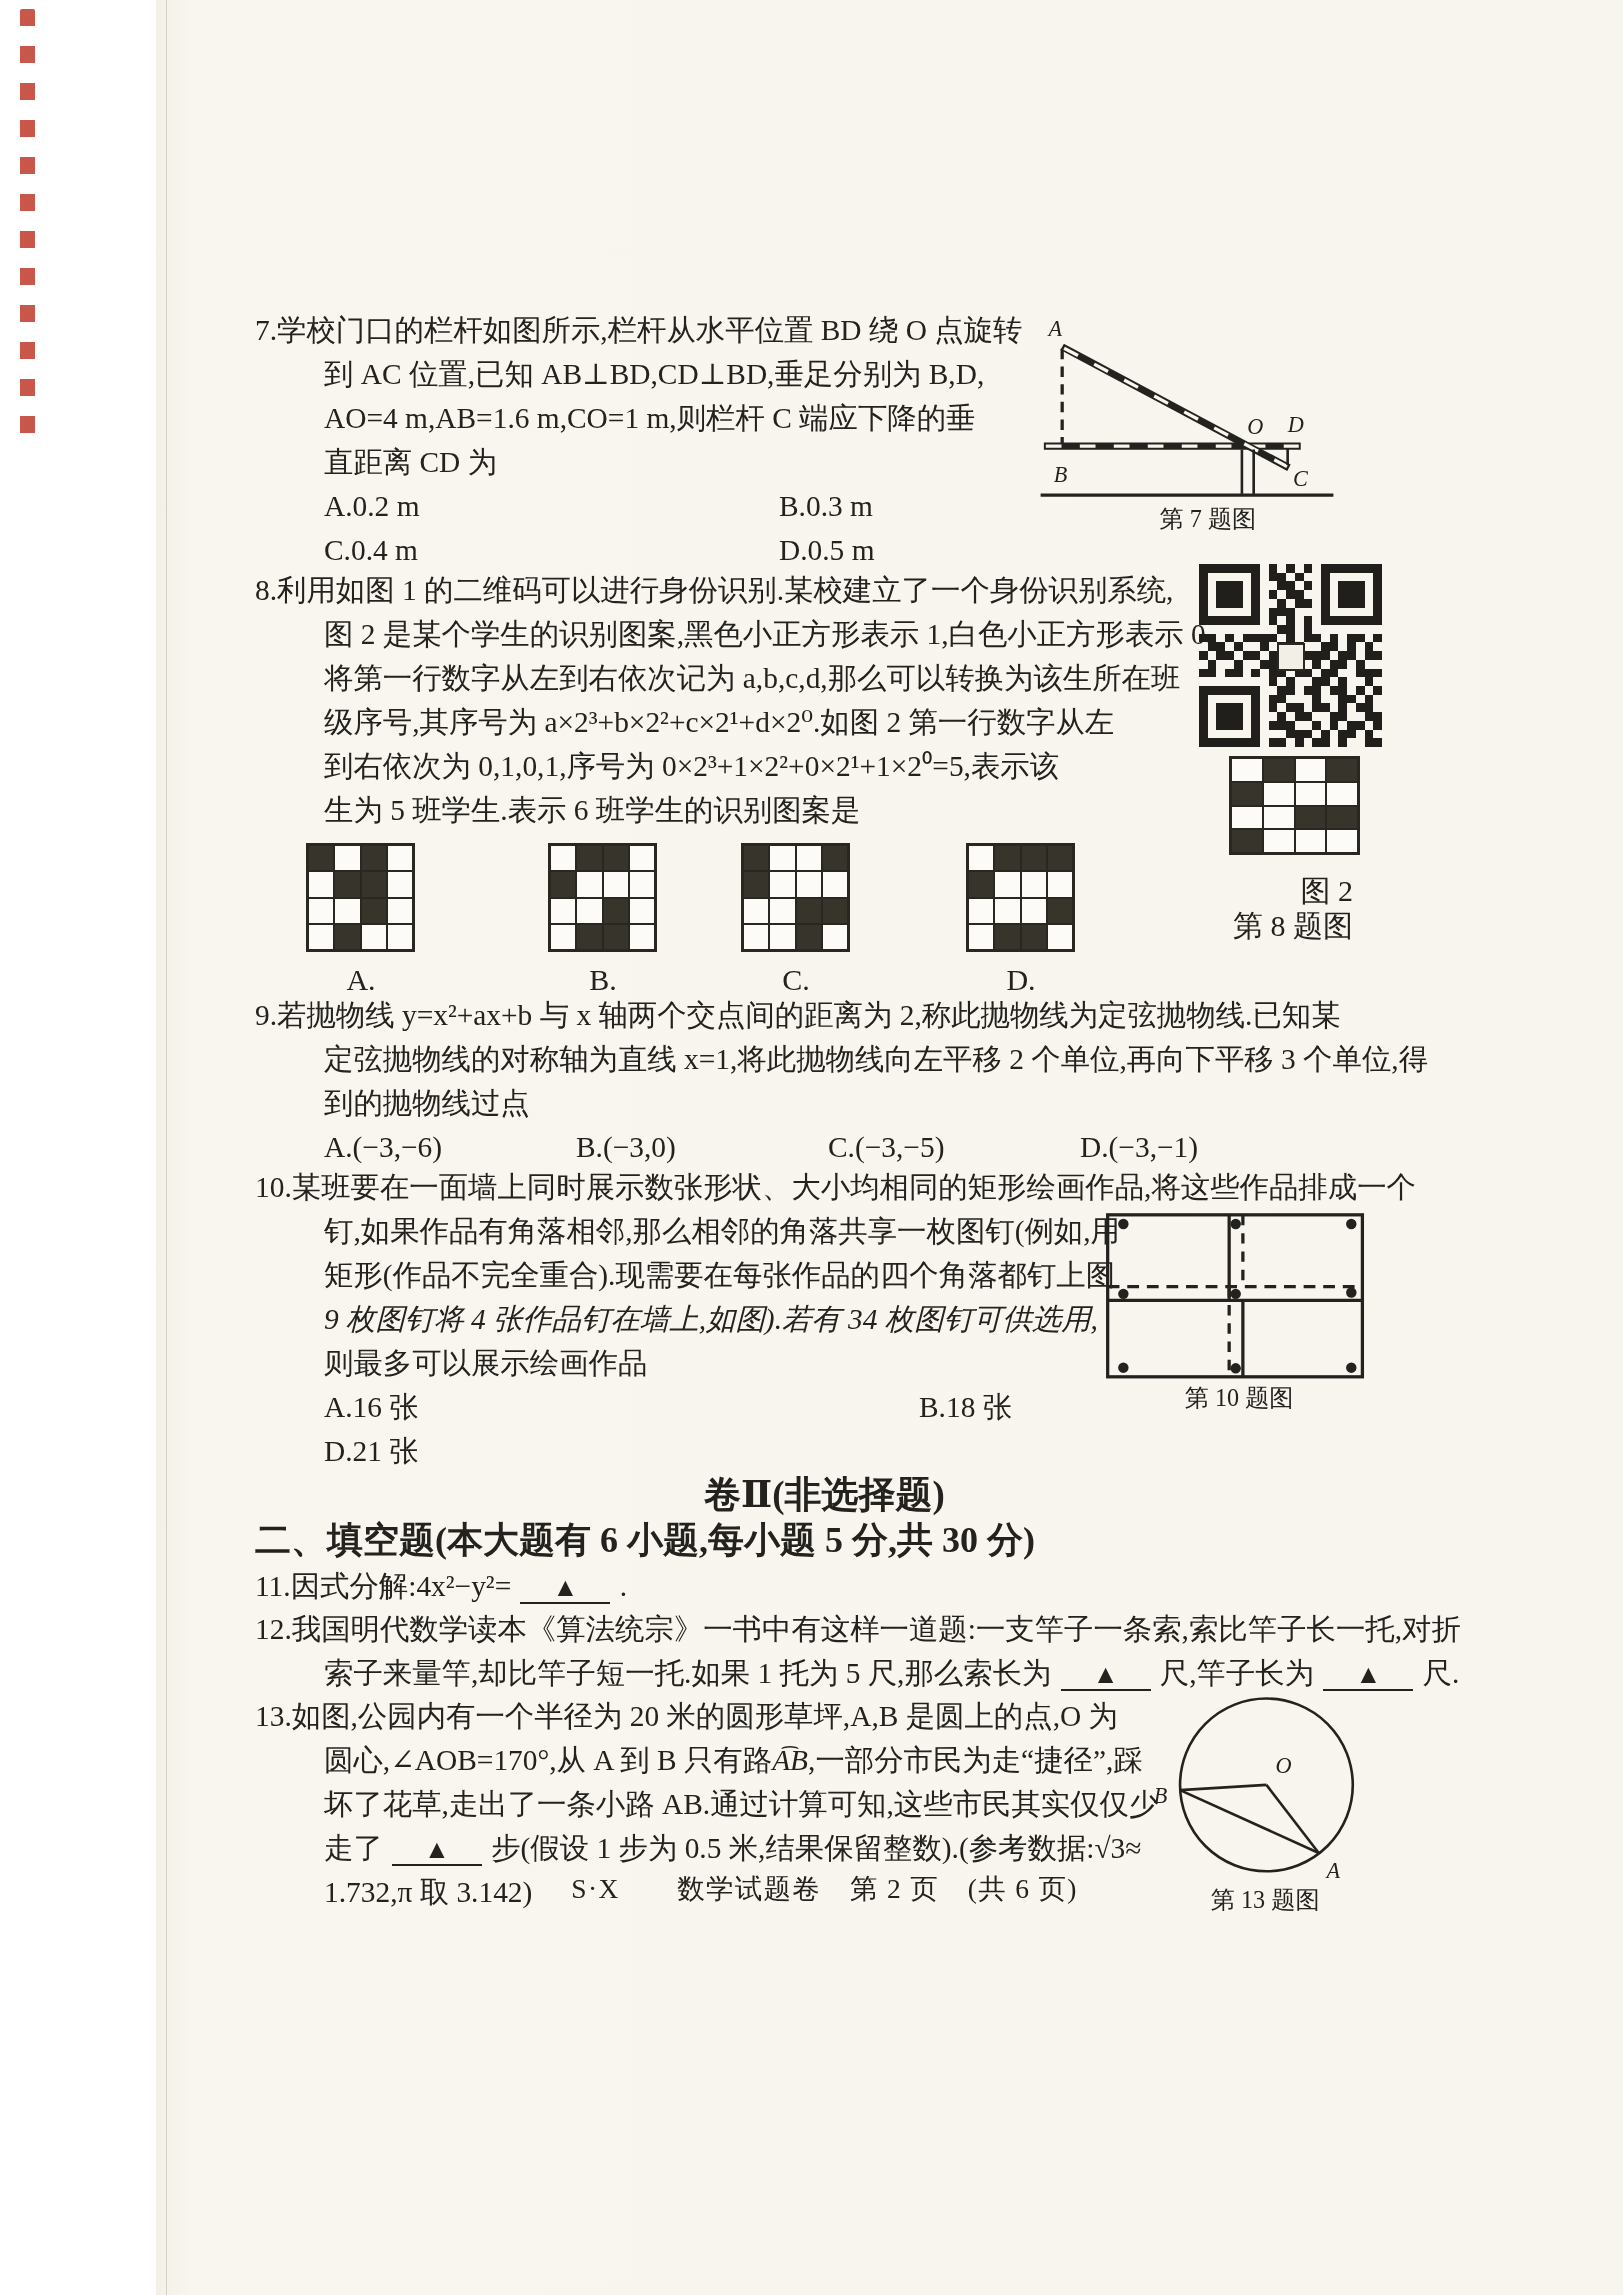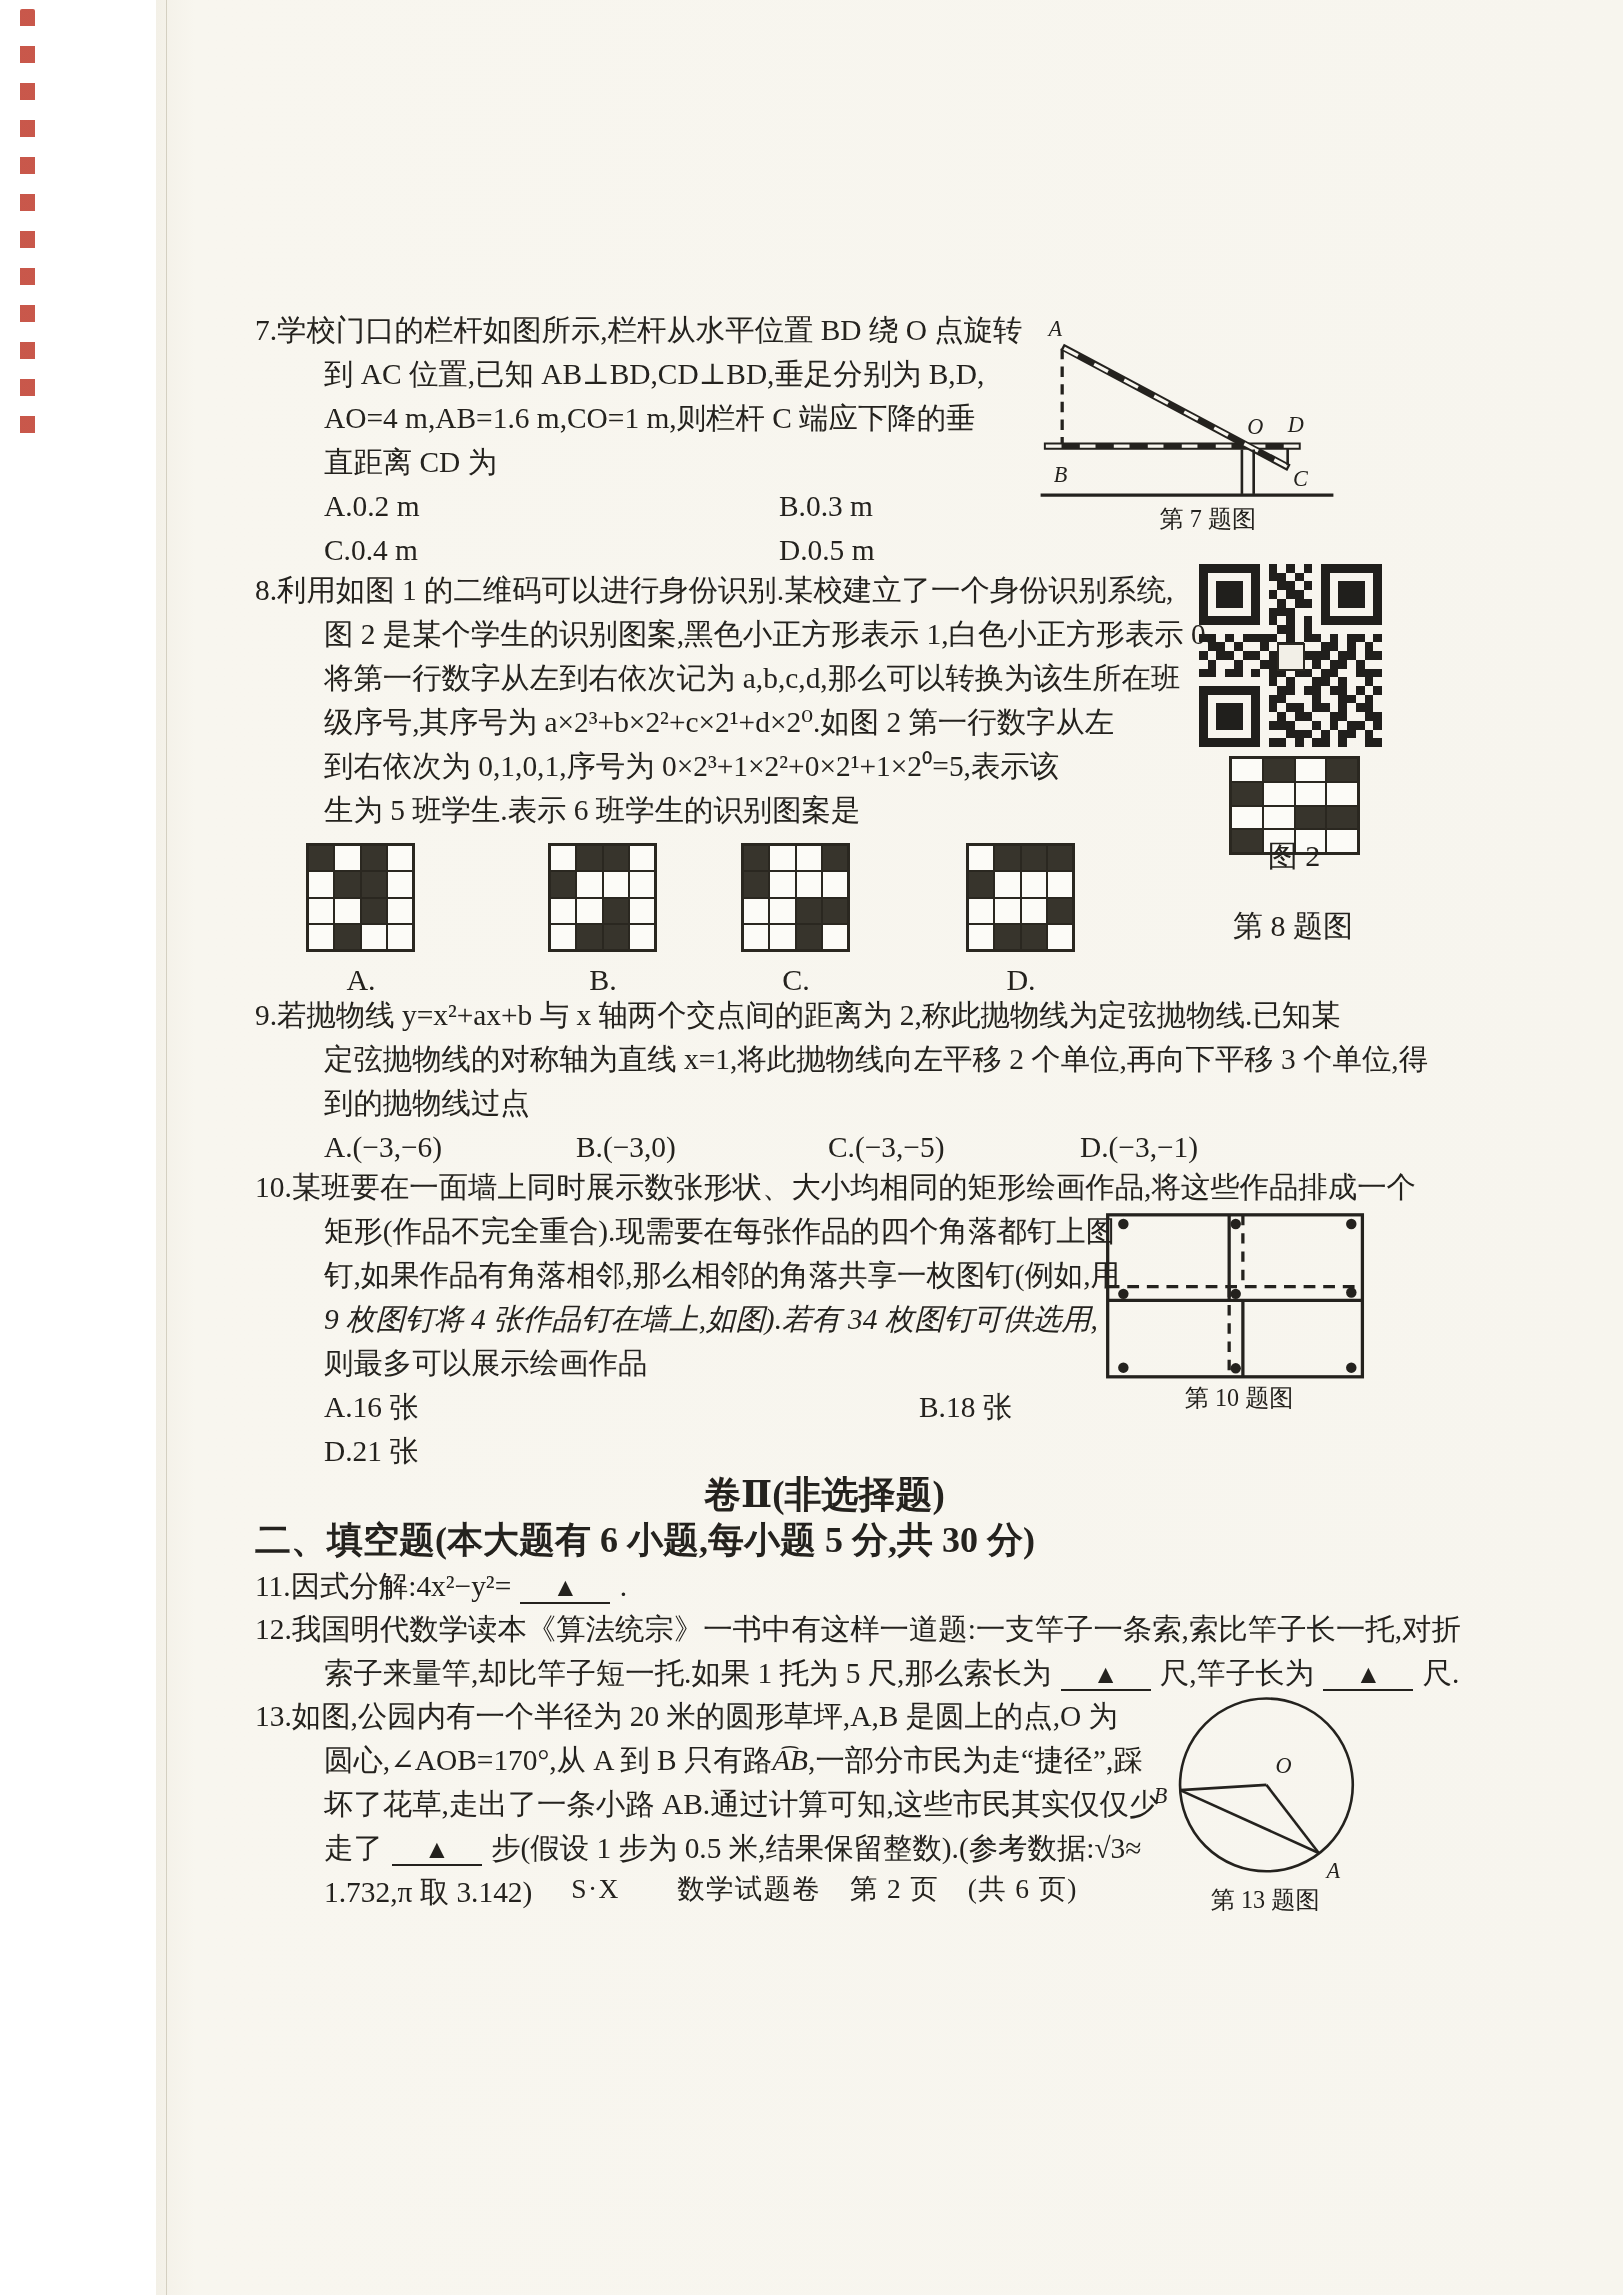--- a/index.html
+++ b/index.html
@@ -29,21 +29,21 @@
   .qr{position:absolute;left:1199px;top:564px;width:183px;height:183px;display:grid;}
   .qr .cell.on{background:#201f1c;} .qr .cell.off{background:transparent;}
   .qr-logo{position:absolute;left:1277px;top:643px;width:27.5px;height:27.5px;background:#f2efe7;
            border:2.6px solid #2a2822;box-sizing:border-box;}
   .cap-f1{position:absolute;left:1230px;top:734px;width:118px;}
   
   .bgrid{display:grid;border:2.6px solid #2a2720;box-sizing:border-box;background:#fbfaf5;}
   .bgrid .cell{border:1.3px solid #2a2720;box-sizing:border-box;}
   .bgrid .cell.on{background:#37342c;} .bgrid .cell.off{background:#fcfbf7;}
   .fig2{position:absolute;left:1229px;top:756px;width:131px;height:99px;}
-  .cap-f2{position:absolute;left:1235px;top:792px;width:118px;}
+  .cap-f2{position:absolute;left:1235px;top:827px;width:118px;text-align:right;}
   .cap-q8{position:absolute;left:1208px;top:862px;width:170px;}
   .choice{position:absolute;width:110px;text-align:center;}
   .choice .bgrid{width:109px;height:109px;}
   .choice .clabel{margin-top:10.5px;font-size:30px;}
   svg text{font-size:34px;font-style:italic;fill:#24221e;font-family:"Liberation Serif","DejaVu Serif",serif;}
   svg .cap{font-size:37px;font-style:normal;}
   .footer{position:absolute;left:255px;top:1869px;width:1139px;text-align:center;
           font-size:27.5px;height:39px;line-height:39px;letter-spacing:1.3px;}
 </style>
 </head>
@@ -656,22 +656,22 @@
   <div class="ln opts">
     <span class="w385">A.(−3,−6)</span>
     <span class="w385">B.(−3,0)</span>
     <span class="w385">C.(−3,−5)</span>
     <span>D.(−3,−1)</span>
   </div>
 </div>
 
 <div class="blk" style="top:1165px;">
   <div class="ln hang">10.某班要在一面墙上同时展示数张形状、大小均相同的矩形绘画作品,将这些作品排成一个</div>
+  <div class="ln" style="padding-left:69px;">钉,如果作品有角落相邻,那么相邻的角落共享一枚图钉(例如,用</div>
   <div class="ln" style="padding-left:69px;">矩形(作品不完全重合).现需要在每张作品的四个角落都钉上图</div>
-  <div class="ln" style="padding-left:69px;">钉,如果作品有角落相邻,那么相邻的角落共享一枚图钉(例如,用</div>
   <div class="ln" style="padding-left:69px;font-style:italic;">9 枚图钉将 4 张作品钉在墙上,如图).若有 34 枚图钉可供选用,</div>
   <div class="ln" style="padding-left:69px;">则最多可以展示绘画作品</div>
   <div class="ln opts">
     <span class="w910">A.16 张</span>
     <span>B.18 张</span>
   </div>
   <div class="ln opts">
     <span>D.21 张</span>
   </div>
 </div>

